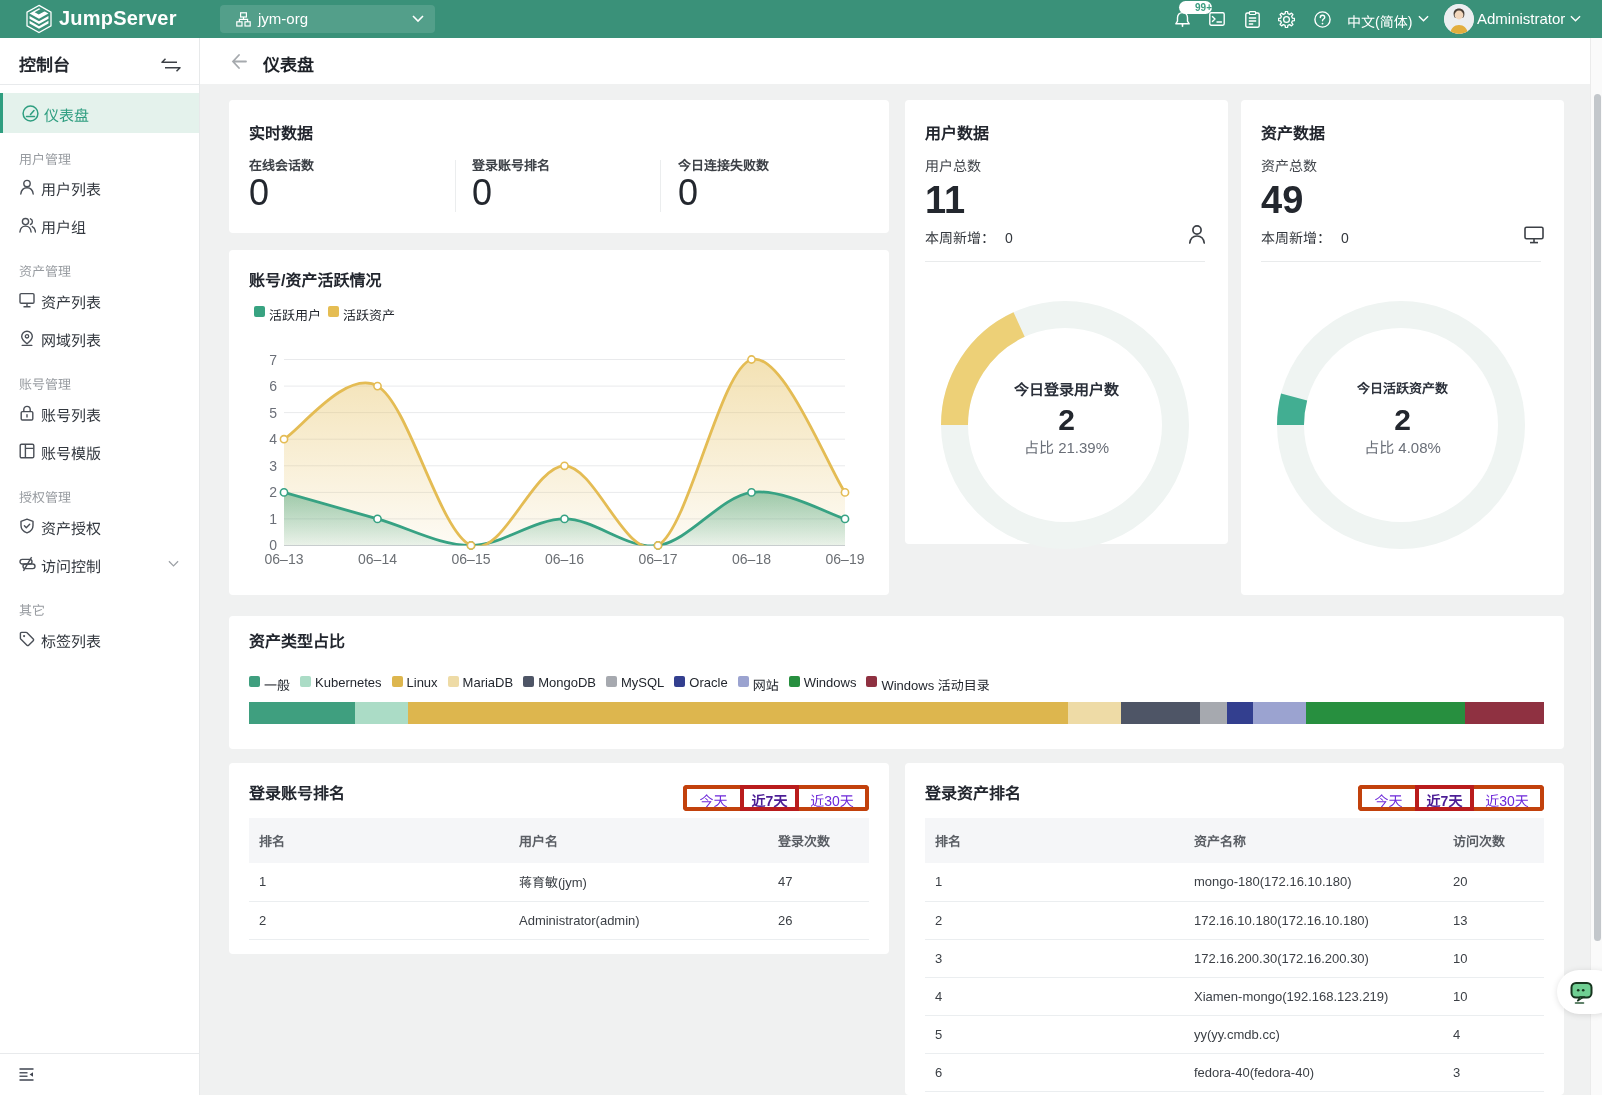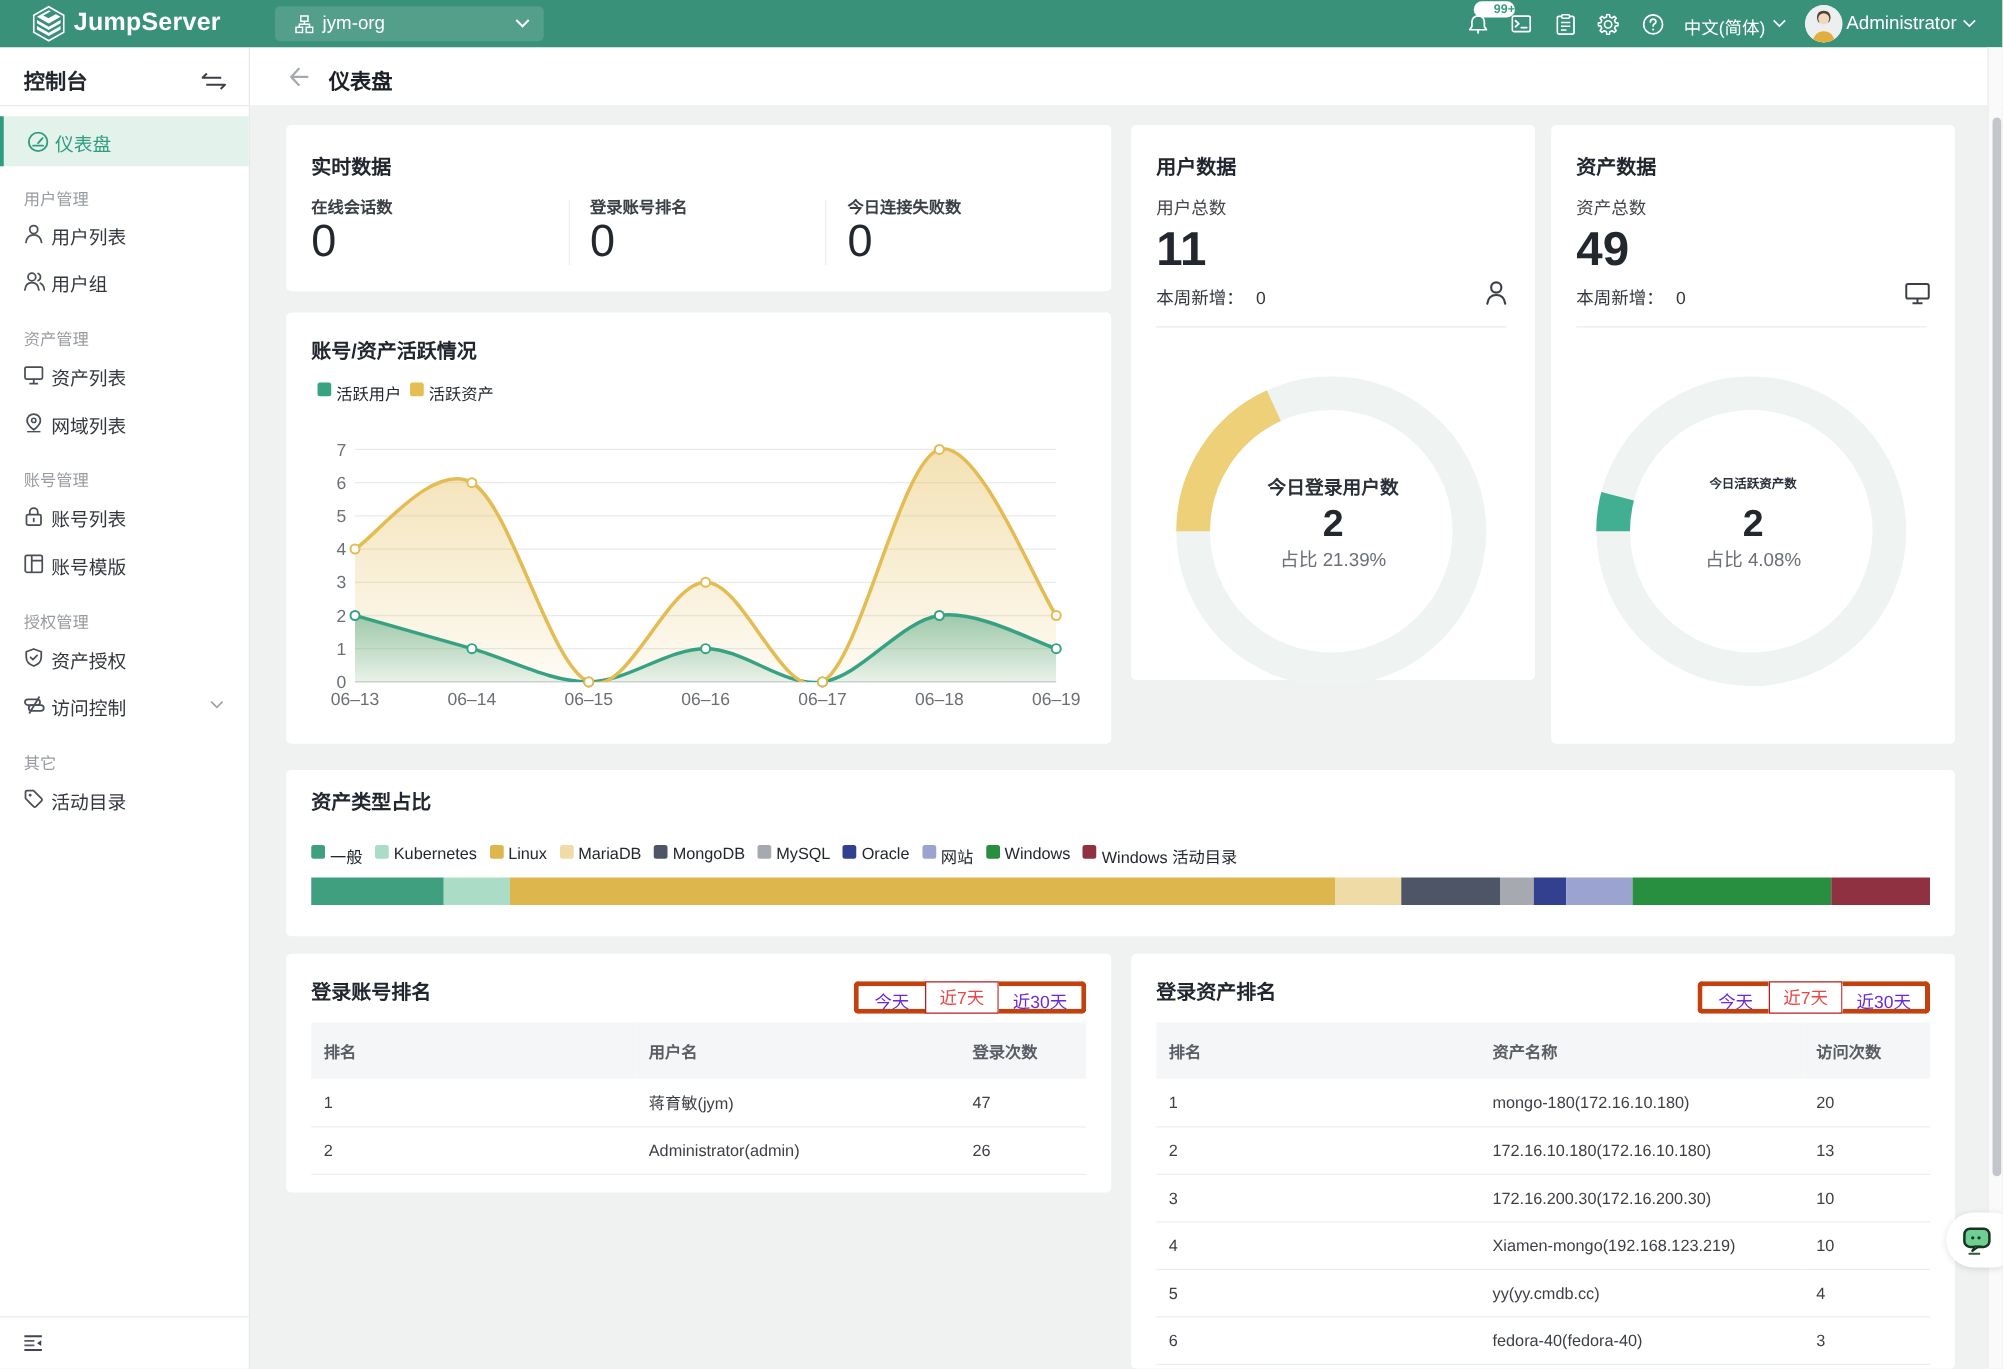--- a/index.html
+++ b/index.html
@@ -42,21 +42,21 @@
   .dlbl { position:absolute; left:20px; top:55px; font-size:14px; color:#41454b; }
   .dnum { position:absolute; left:20px; top:79px; font-size:38px; font-weight:bold; color:#23272e; }
   .dnew { position:absolute; left:20px; top:127px; font-size:14px; color:#33373d; }
   .ddiv { position:absolute; left:20px; top:161px; width:280px; height:1px; background:#e9ebec; }
   .dcent { position:absolute; left:0; width:323px; text-align:center; }
   
   .btngroup { position:absolute; top:22px; height:26px; display:flex; font-size:14px; }
   .btngroup .b { width:57px; height:26px; line-height:24px; text-align:center; border:4px solid #c2410c; color:#6d28d9; background:#fff; }
   .btngroup .b1 { border-radius:4px 0 0 4px; border-right:none; }
   .btngroup .b3 { border-radius:0 4px 4px 0; border-left:none; width:70px; }
-  .btngroup .bact { border:1px solid #b91c1c; color:#ef4444; width:59px; }
+  .btngroup .bact { border:4px solid #b91c1c; color:#4c1d95; width:59px;font-weight:bold; }
   table.rk { position:absolute; left:20px; top:55px; border-collapse:collapse; font-size:13px; }
   table.rk th { height:45px; background:#f5f6f8; font-weight:bold; color:#5a5e64; text-align:left; padding:0 0 0 10px; }
   table.rk td { height:38px; color:#3c4046; text-align:left; padding:0 0 0 10px; border-bottom:1px solid #ebeef0; }
   
   .blegend { position:absolute; left:249px; top:675px; display:flex; font-size:13px; color:#23272e; }
   .blegend .it { display:flex; margin-right:10px; }
   .blegend .sq { width:11px; height:11px; margin-right:4px; margin-top:1px; display:inline-block; border-radius:2px; }
   #stackbar { position:absolute; left:249px; top:702px; width:1295px; height:22px; display:flex; }
   
   #clegend { position:absolute; left:254px; top:305px; display:flex; font-size:13px; color:#23272e; }
@@ -214,21 +214,21 @@
     <svg class="abs" style="left:168px;top:15px" width="11" height="8" viewBox="0 0 12 8">
         <path d="M1 1l5 5 5-5" fill="none" stroke="#9da1a6" stroke-width="1.4"></path>
       </svg>
   </div>
   <div class="mlabel" style="top:562px">其它</div>
   <div class="mitem" style="top:582px">
     <svg class="mi" width="16" height="16" viewBox="0 0 16 16">
         <path d="M7.2 1.4H2.6a1.2 1.2 0 0 0-1.2 1.2v4.6c0 0.32 0.13 0.62 0.35 0.85l6.2 6.2a1.2 1.2 0 0 0 1.7 0l4.6-4.6a1.2 1.2 0 0 0 0-1.7l-6.2-6.2A1.2 1.2 0 0 0 7.2 1.4z" fill="none" stroke="#4a4f57" stroke-width="1.4"></path>
         <circle cx="5.1" cy="5.1" r="1.1" fill="#4a4f57"></circle>
       </svg>
-    <div class="mt">活动目录</div>
+    <div class="mt">标签列表</div>
   </div>
   <div id="sbfoot">
     <svg class="abs" style="left:19px;top:14px" width="15" height="13" viewBox="0 0 15 13">
       <path d="M0.5 1h14M0.5 12h14" stroke="#3f4450" stroke-width="1.6"></path>
       <path d="M0.5 4.7h8M0.5 8.3h8" stroke="#565b66" stroke-width="1.5"></path>
       <path d="M14 4.2v4.6l-3.4-2.3z" fill="#3f4450"></path>
     </svg>
   </div>
 </div>
 
@@ -356,21 +356,21 @@
   <svg class="abs" style="left:283px;top:126px" width="20" height="18" viewBox="0 0 20 18">
     <rect x="1" y="1.2" width="18" height="11.6" rx="1.5" fill="none" stroke="#3c4046" stroke-width="1.6"></rect>
     <line x1="10" y1="13" x2="10" y2="16.2" stroke="#3c4046" stroke-width="1.6"></line>
     <line x1="6" y1="16.6" x2="14" y2="16.6" stroke="#3c4046" stroke-width="1.6"></line>
   </svg>
   <div class="ddiv"></div>
   <svg class="abs" style="left:0;top:201px" width="323" height="248" viewBox="0 0 323 248">
     <circle cx="160" cy="124" r="110.5" fill="none" stroke="#eff4f2" stroke-width="27"></circle>
     <path d="M 49.5 124 A 110.5 110.5 0 0 1 53.1 96.0" fill="none" stroke="#42ae92" stroke-width="27"></path>
   </svg>
-  <div class="dcent" style="top:278px;font-size:10px;font-weight:bold;color:#2b303a">今日活跃资产数</div>
+  <div class="dcent" style="top:278px;font-size:13px;font-weight:bold;color:#2b303a">今日活跃资产数</div>
   <div class="dcent" style="top:303px;font-size:30px;font-weight:bold;color:#23272e">2</div>
   <div class="dcent" style="top:336px;font-size:15px;color:#6a6f78">占比 4.08%</div>
 </div>
 
 <div class="card" style="left:229px;top:616px;width:1335px;height:133px"></div>
 <div class="ctitle" style="left:249px;top:628px;position:absolute">资产类型占比</div>
 <div class="blegend">
   <span class="it"><span class="sq" style="background:#3f9f7f"></span>一般</span>
   <span class="it"><span class="sq" style="background:#abdcc6"></span>Kubernetes</span>
   <span class="it"><span class="sq" style="background:#ddb64e"></span>Linux</span>

